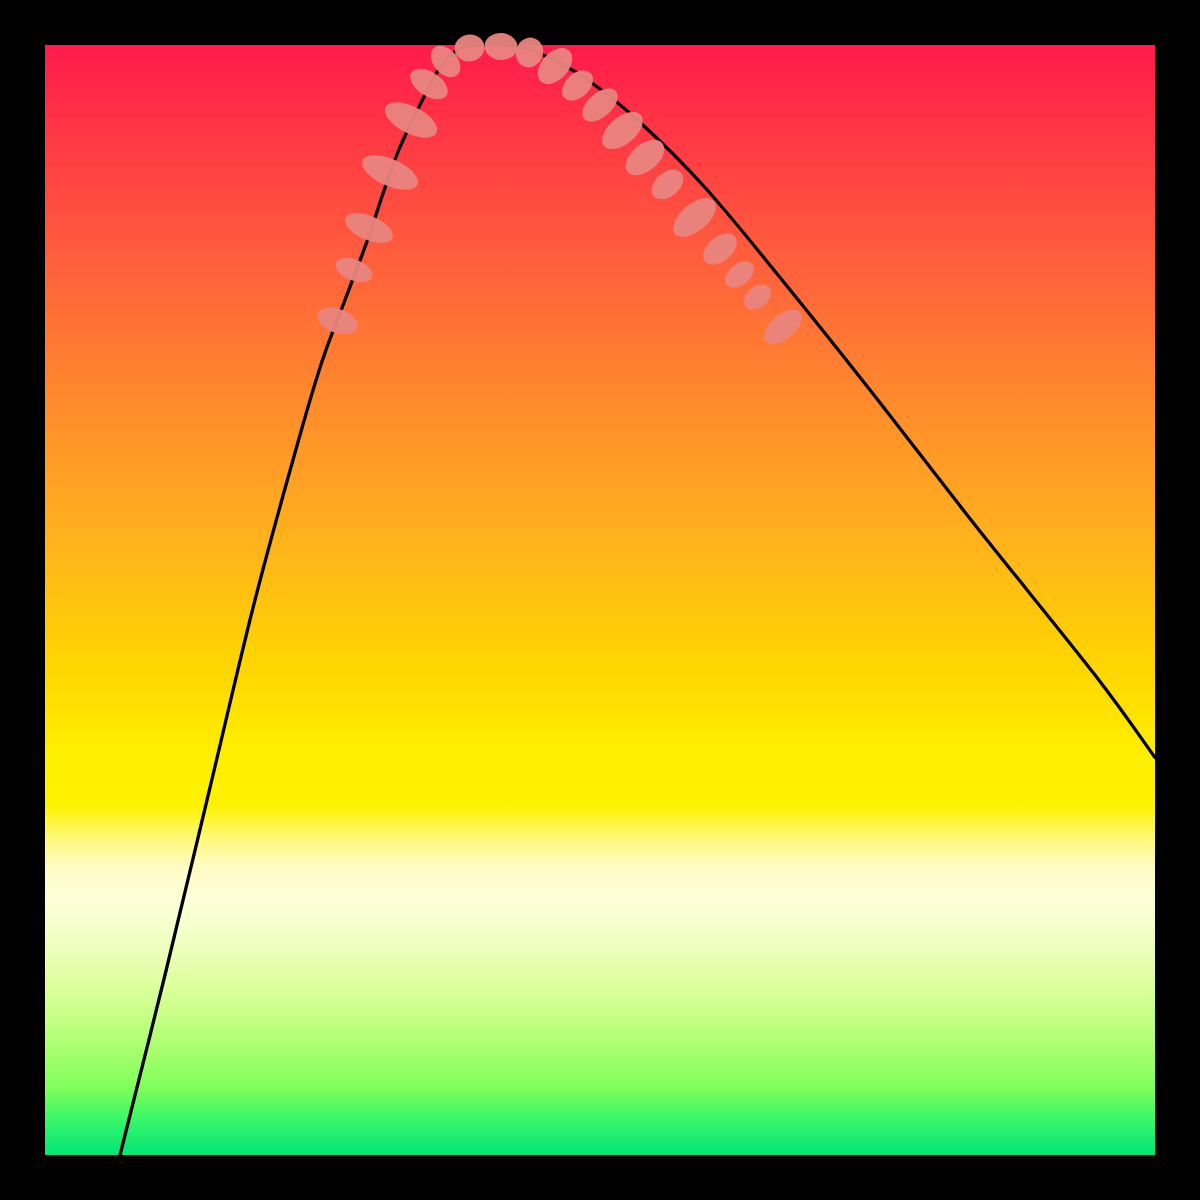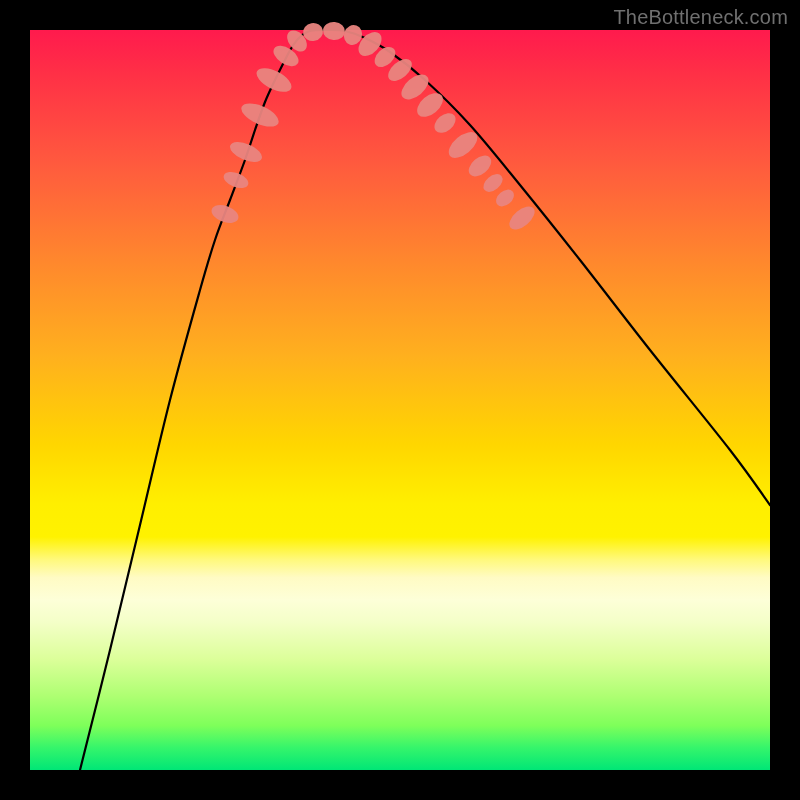--- a/index.html
+++ b/index.html
@@ -90,14 +90,13 @@
         <ellipse cx="400" cy="75" rx="9" ry="15" fill="#e9857f" stroke="#c56e69" stroke-width="0" opacity="0.95" transform="rotate(50 400 75)"></ellipse>
         <ellipse cx="415" cy="93" rx="8" ry="12" fill="#e9857f" stroke="#c56e69" stroke-width="0" opacity="0.95" transform="rotate(50 415 93)"></ellipse>
         <ellipse cx="433" cy="115" rx="9" ry="17" fill="#e9857f" stroke="#c56e69" stroke-width="0" opacity="0.95" transform="rotate(50 433 115)"></ellipse>
         <ellipse cx="450" cy="136" rx="8" ry="13" fill="#e9857f" stroke="#c56e69" stroke-width="0" opacity="0.95" transform="rotate(50 450 136)"></ellipse>
         <ellipse cx="463" cy="153" rx="7" ry="11" fill="#e9857f" stroke="#c56e69" stroke-width="0" opacity="0.95" transform="rotate(50 463 153)"></ellipse>
         <ellipse cx="475" cy="168" rx="7" ry="10" fill="#e9857f" stroke="#c56e69" stroke-width="0" opacity="0.95" transform="rotate(50 475 168)"></ellipse>
         <ellipse cx="492" cy="188" rx="8" ry="15" fill="#e9857f" stroke="#c56e69" stroke-width="0" opacity="0.95" transform="rotate(50 492 188)"></ellipse>
       </g>
   </svg>
 
-  <div class="watermark">TheBottleneck.com</div>
 </div>
 
 </body></html>

